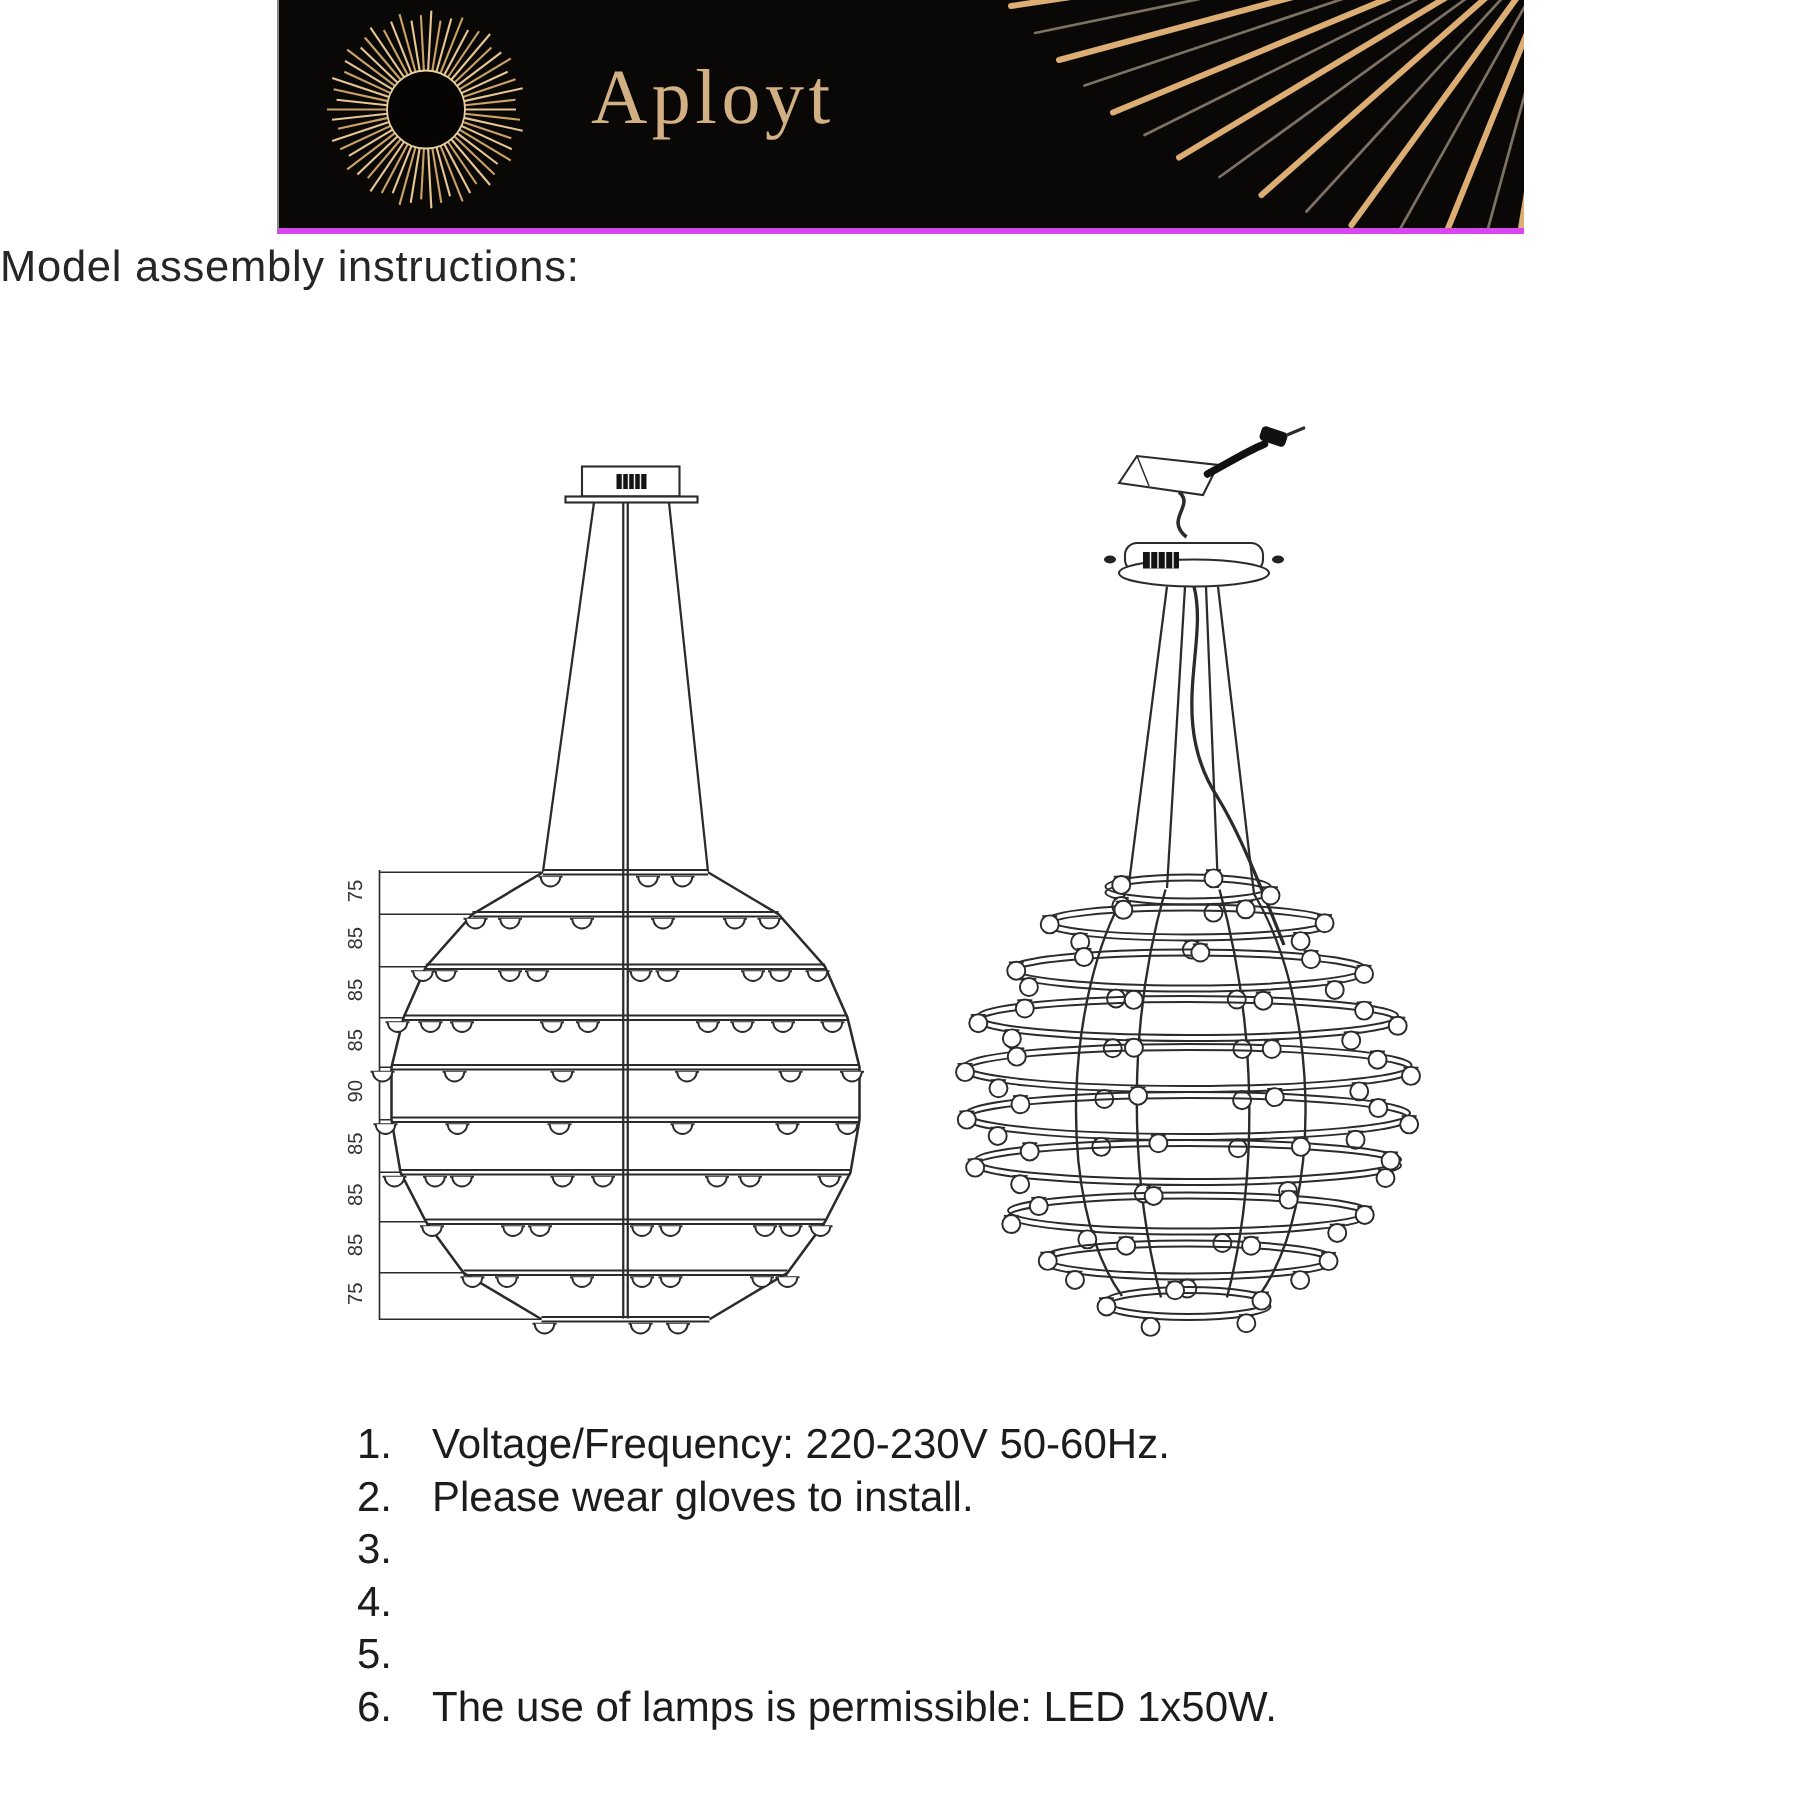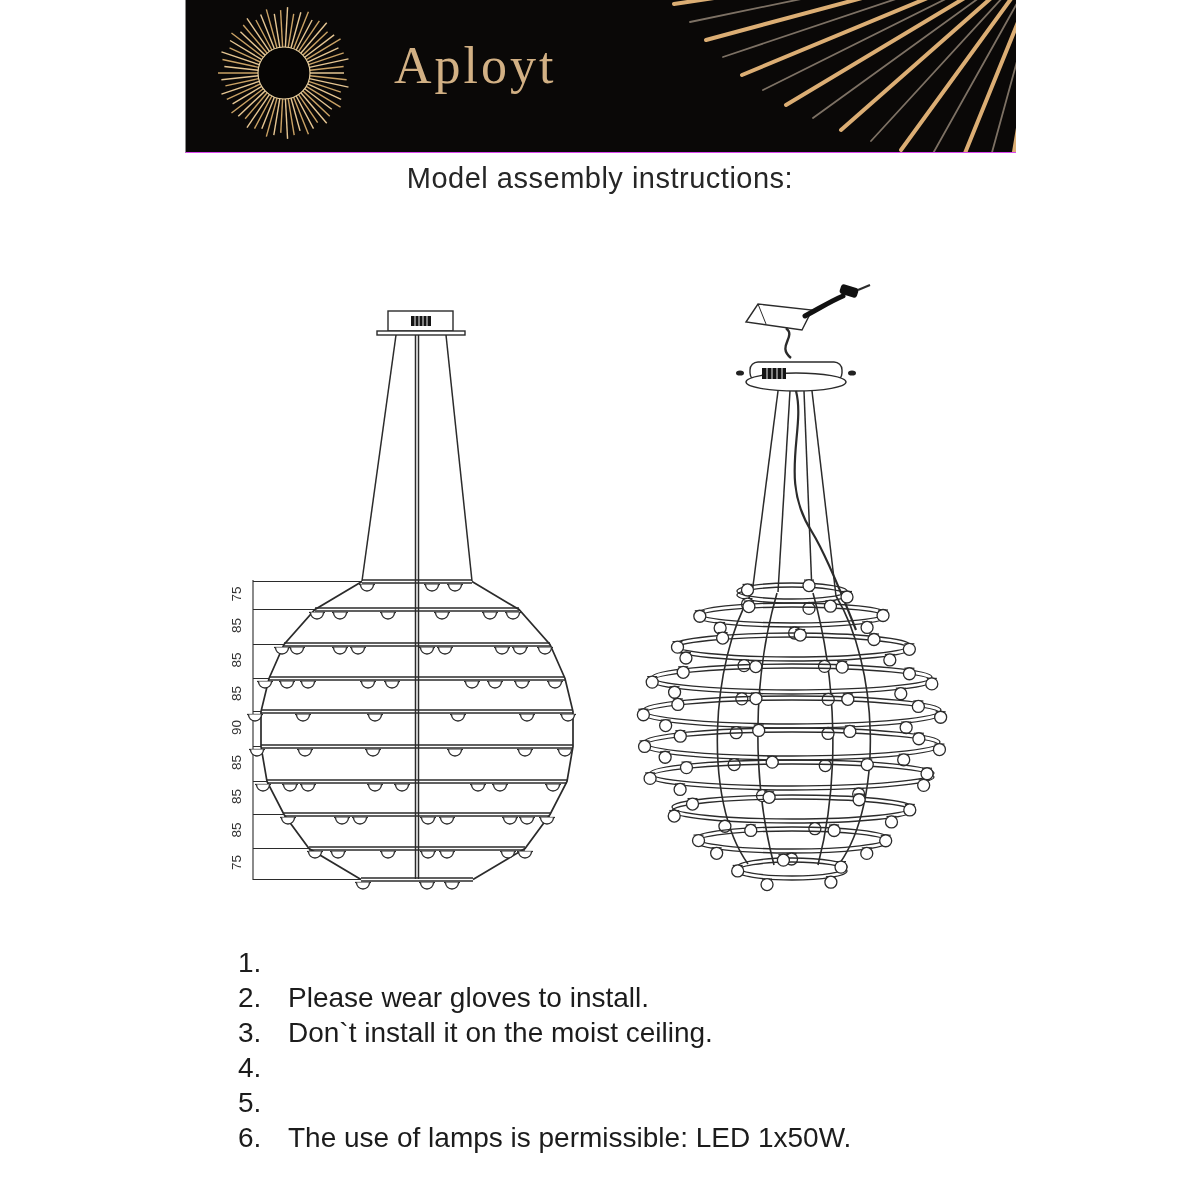--- a/index.html
+++ b/index.html
@@ -1,24 +1,24 @@
 <!DOCTYPE html>
 <html><head>
 <meta charset="utf-8">
 <style>
   html,body{margin:0;padding:0;background:#ffffff;}
   #page{position:relative;width:1200px;height:1200px;background:#ffffff;overflow:hidden;
         font-family:"Liberation Sans",sans-serif;color:#1d1d1d;}
   
   #banner{position:absolute;left:185px;top:0;width:830px;height:152px;background:#0a0807;
-          overflow:hidden;border-left:1px solid #8a8a8a;border-bottom:1px solid #d946ef;}
+          overflow:hidden;border-left:1px solid #8a8a8a;border-bottom:4px solid #d946ef;}
   #brand{position:absolute;left:208px;top:36px;font-family:"Liberation Serif",serif;
          font-size:52px;font-weight:400;color:#d2b084;letter-spacing:3px;}
   
-  #titleblock{position:absolute;left:0;top:160px;width:1200px;text-align:center;
+  #titleblock{position:absolute;left:0;top:160px;width:1200px;
               font-size:29px;line-height:36px;color:#262626;letter-spacing:0.5px;}
   
   #front-svg{position:absolute;left:225px;top:295px;}
   #persp-svg{position:absolute;left:600px;top:280px;}
   .dimtxt{font-family:"Liberation Sans",sans-serif;font-size:13.5px;fill:#333;}
   
   #instructions{position:absolute;left:238px;top:947px;font-size:28px;color:#1c1c1c;}
   .instr-row{display:flex;height:35px;align-items:flex-start;}
   .instr-num{width:50px;flex:0 0 50px;}
   .instr-text{white-space:nowrap;}
@@ -531,28 +531,28 @@
           <circle cx="137.67714126726742" cy="590.966351954477" r="6" fill="#fff" stroke-width="1.3"></circle>
           <line x1="178.39610442278732" y1="574.6600515722632" x2="188.39610442278732" y2="574.6600515722632" stroke-width="1.2"></line>
           <circle cx="183.39610442278732" cy="580.1600515722632" r="6" fill="#fff" stroke-width="1.3"></circle>
         </g>
     </g>
   </svg>
 
   <div id="instructions">
     <div class="instr-row">
       <span class="instr-num">1.</span>
+      <span class="instr-text">Voltage/Frequency: 220-230V 50-60Hz.</span>
     </div>
     <div class="instr-row">
       <span class="instr-num">2.</span>
       <span class="instr-text">Please wear gloves to install.</span>
     </div>
     <div class="instr-row">
       <span class="instr-num">3.</span>
-      <span class="instr-text">Don`t install it on the moist ceiling.</span>
     </div>
     <div class="instr-row">
       <span class="instr-num">4.</span>
     </div>
     <div class="instr-row">
       <span class="instr-num">5.</span>
     </div>
     <div class="instr-row">
       <span class="instr-num">6.</span>
       <span class="instr-text">The use of lamps is permissible: LED 1x50W.</span>

